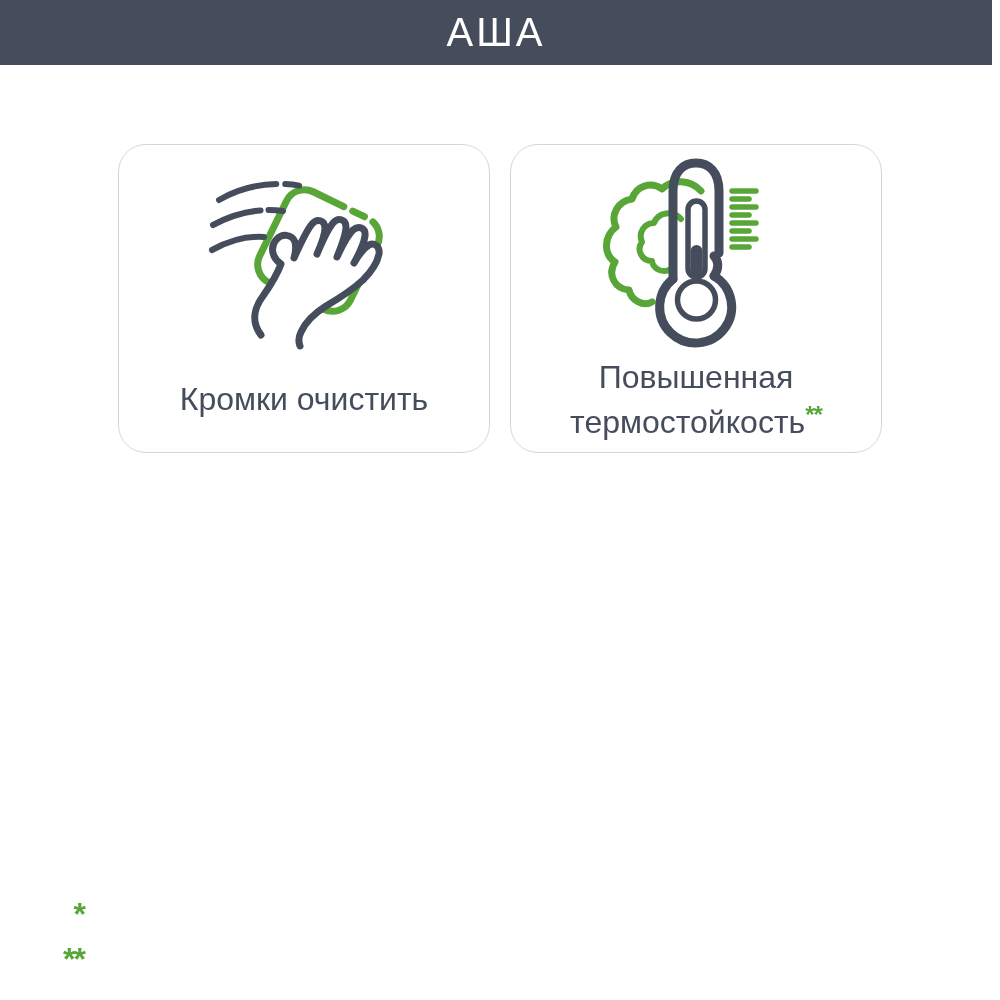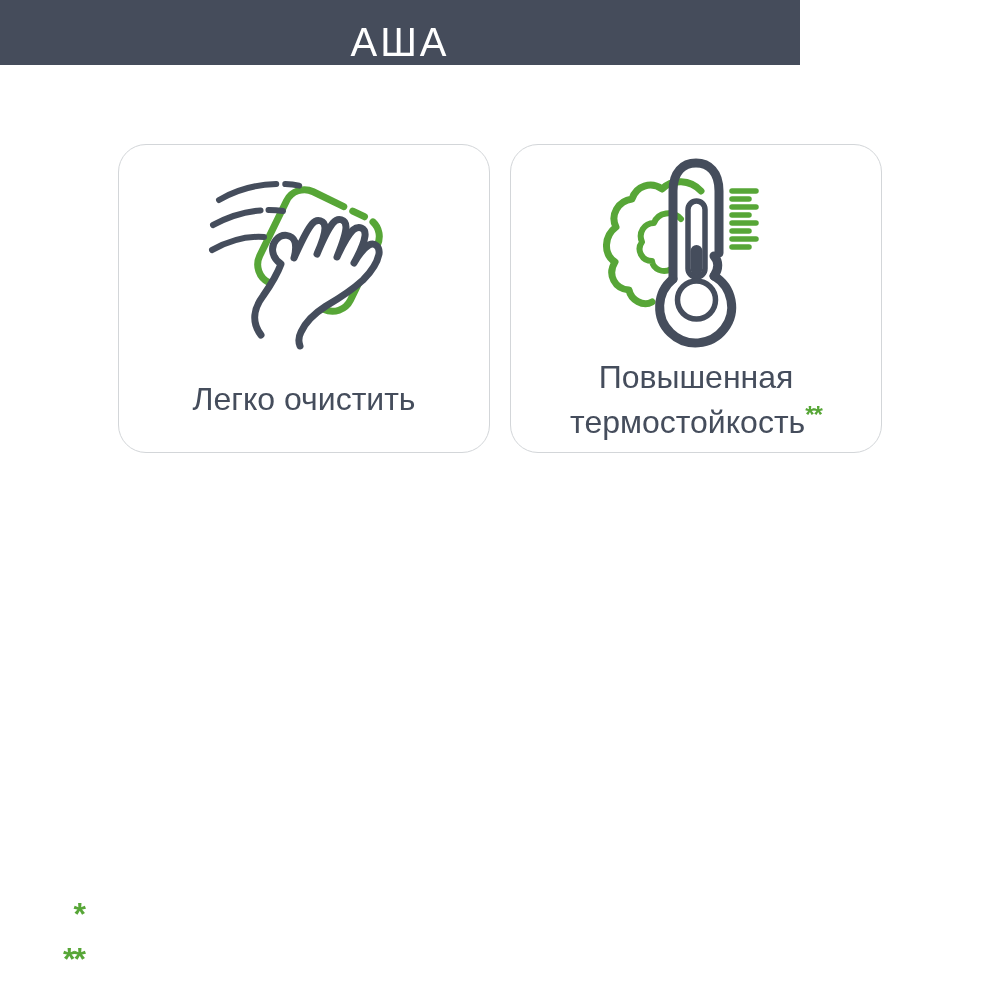--- a/index.html
+++ b/index.html
@@ -10,23 +10,23 @@
     --header-fg:#ffffff;
   }
   *{margin:0;padding:0;box-sizing:border-box;}
   html,body{background:#ffffff;}
   body{
     width:1000px;height:1000px;position:relative;overflow:hidden;
     font-family:"Liberation Sans","DejaVu Sans",sans-serif;
     color:var(--slate);
   }
   .header{
-    position:absolute;left:0;top:0;width:800px;height:65px;
+    position:absolute;left:0;top:0;width:992px;height:65px;
     background:var(--header-bg);
-    display:flex;align-items:flex-end;justify-content:center;
+    display:flex;align-items:center;justify-content:center;
   }
   .header .brand{
     color:var(--header-fg);
     font-size:40px;letter-spacing:3px;font-weight:400;
   }
   .grid{
     position:absolute;left:118px;top:144px;width:764px;
     display:grid;grid-template-columns:372px 372px;grid-auto-rows:309px;
     column-gap:20px;row-gap:22px;
   }
@@ -111,21 +111,21 @@
           C165,71 160,82 155,91
           C159,84 165,76 170,73
           C176,70 181,75 180,82
           C178,92 171,101 164,108
           C152,119 139,127 127,134
           C116,141 106,151 102,160
           C100,164 99,169 101,174" fill="#fff"></path>
       </svg>
     </div>
     <div class="caption">
-      <div class="cap-line"><span>Легко очистить</span></div>
+      <div class="cap-line"><span>Кромки очистить</span></div>
 
     </div>
   </div>
 
 
   <div class="card">
     <div class="icon-zone">
       <svg width="210" height="200" viewBox="0 0 210 200">
         <path class="ln sg" stroke-width="7" d="M110,34 C99,22 81,22 71,32 C60,24 45,29 41,42 C27,44 19,58 25,70 C13,79 12,97 24,105 C16,118 24,132 38,133 C40,143 52,150 61,145"></path>
         <path class="ln sg" stroke-width="6" d="M90,62 C82,53 67,55 63,66 C53,66 47,76 51,85 C45,93 51,104 61,104 C62,112 72,117 80,112"></path>

